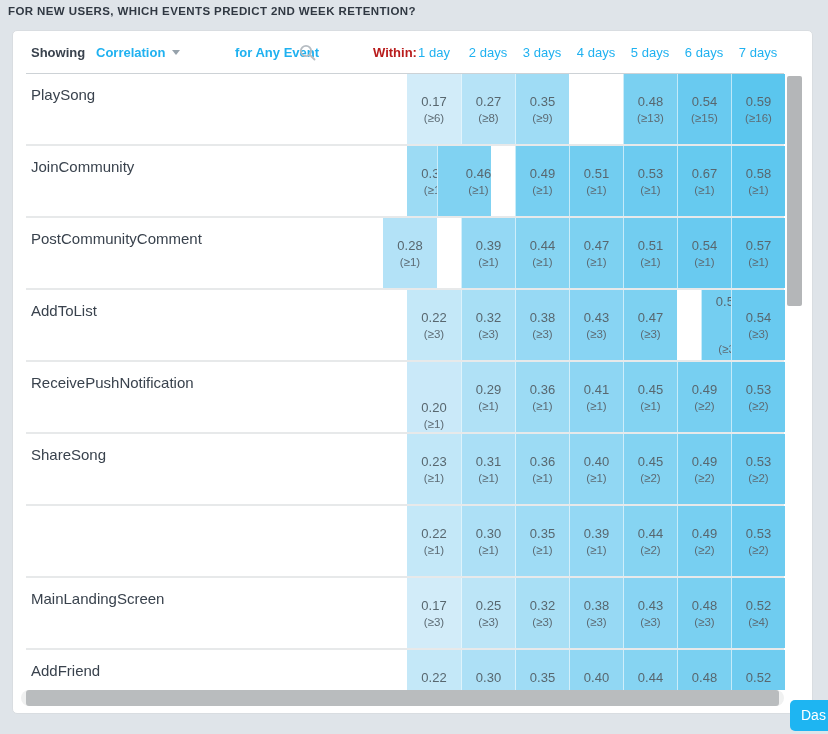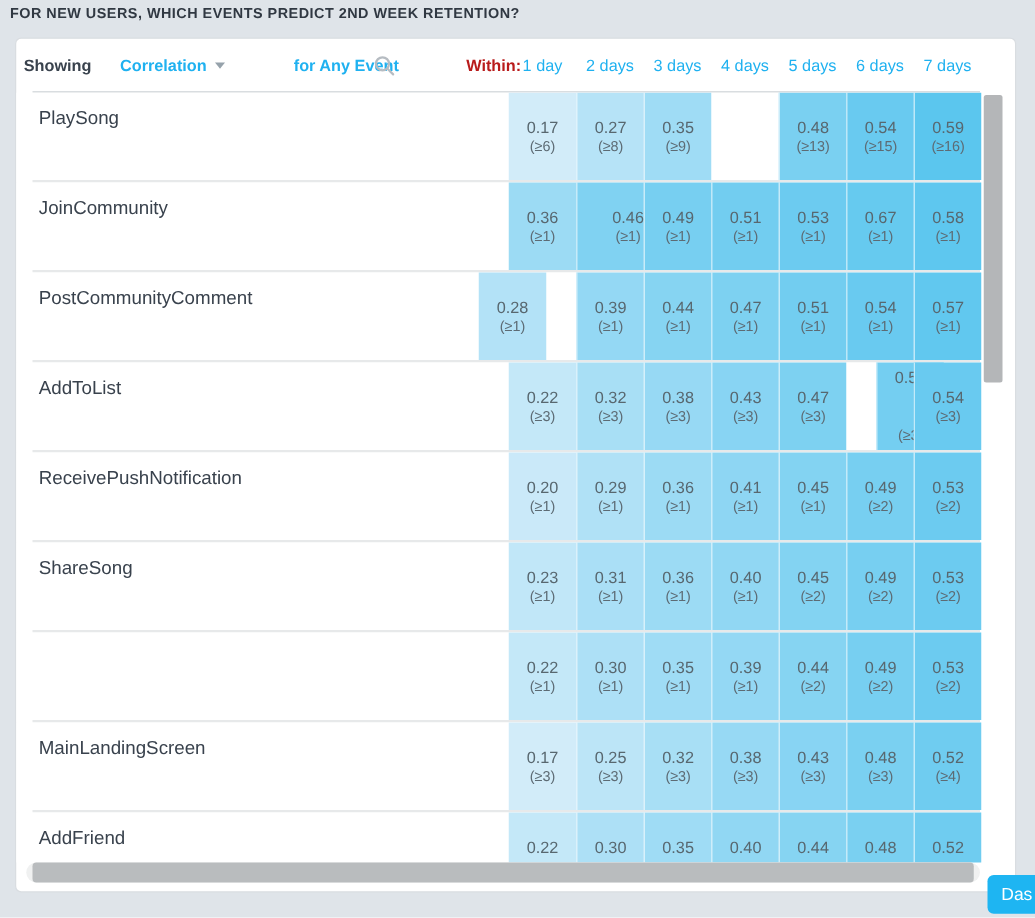--- a/index.html
+++ b/index.html
@@ -15,21 +15,21 @@
     font-size:11.5px; font-weight:bold; letter-spacing:0.4px;
     color:#303842;
   }
   .panel {
     position:absolute; left:12px; top:30px; width:801px; height:684px;
     background:#ffffff; border:1px solid #d9dde1; border-radius:5px;
   }
   
   .toolbar { position:absolute; top:0; left:0; right:0; height:42px; }
   .tb-item { position:absolute; top:0; height:42px; display:flex; align-items:center; font-size:13px; }
-  .tb-showing { left:6px; font-weight:bold; color:#39424d; }
+  .tb-showing { left:18px; font-weight:bold; color:#39424d; }
   .tb-metric  { left:83px;  color:var(--accent); font-weight:bold; cursor:pointer;text-align:right; }
   .tb-for     { left:222px; color:var(--accent); font-weight:bold; cursor:pointer; }
   .tb-search  { left:286px; cursor:pointer; }
   .tb-within  { left:360px; font-weight:bold; color:#b91c1c; }
   .caret {
     display:inline-block; margin-left:7px;
     width:0; height:0; border-left:4px solid transparent; border-right:4px solid transparent;
     border-top:5px solid #96a2ab;
   }
   .col-header {
@@ -131,21 +131,21 @@
           <div class="cell-value">0.59</div>
           <div class="cell-threshold">(≥16)</div>
         </div>
       </div>
       <div class="event-row">
     <span class="row-label">JoinCommunity</span>
   <div class="cell" style="left: 394px; background: rgb(156, 219, 244);">
           <div class="cell-value">0.36</div>
           <div class="cell-threshold">(≥1)</div>
         </div>
-        <div class="cell cell-bordered" style="left: 448px; background: rgb(128, 210, 242); padding-left: 28px;">
+        <div class="cell cell-bordered" style="left: 424px; background: rgb(128, 210, 242); padding-left: 28px;">
           <div class="cell-value">0.46</div>
           <div class="cell-threshold">(≥1)</div>
         </div>
         <div class="cell cell-bordered" style="left: 502px; background: rgb(119, 207, 241);">
           <div class="cell-value">0.49</div>
           <div class="cell-threshold">(≥1)</div>
         </div>
         <div class="cell cell-bordered" style="left: 556px; background: rgb(114, 205, 240);">
           <div class="cell-value">0.51</div>
           <div class="cell-threshold">(≥1)</div>
@@ -220,21 +220,21 @@
           <div class="cell-value">0.50</div>
           <div class="cell-threshold">(≥3)</div>
         </div>
         <div class="cell cell-bordered" style="left: 718px; background: rgb(105, 202, 240);">
           <div class="cell-value">0.54</div>
           <div class="cell-threshold">(≥3)</div>
         </div>
       </div>
       <div class="event-row">
     <span class="row-label">ReceivePushNotification</span>
-  <div class="cell" style="left: 394px; background: rgb(202, 233, 249);">
+  <div class="cell" style="left: 394px; background: rgb(202, 233, 249); justify-content: flex-end;">
           <div class="cell-value">0.20</div>
           <div class="cell-threshold">(≥1)</div>
         </div>
         <div class="cell cell-bordered" style="left: 448px; background: rgb(176, 225, 246);">
           <div class="cell-value">0.29</div>
           <div class="cell-threshold">(≥1)</div>
         </div>
         <div class="cell cell-bordered" style="left: 502px; background: rgb(156, 219, 244);">
           <div class="cell-value">0.36</div>
           <div class="cell-threshold">(≥1)</div>

